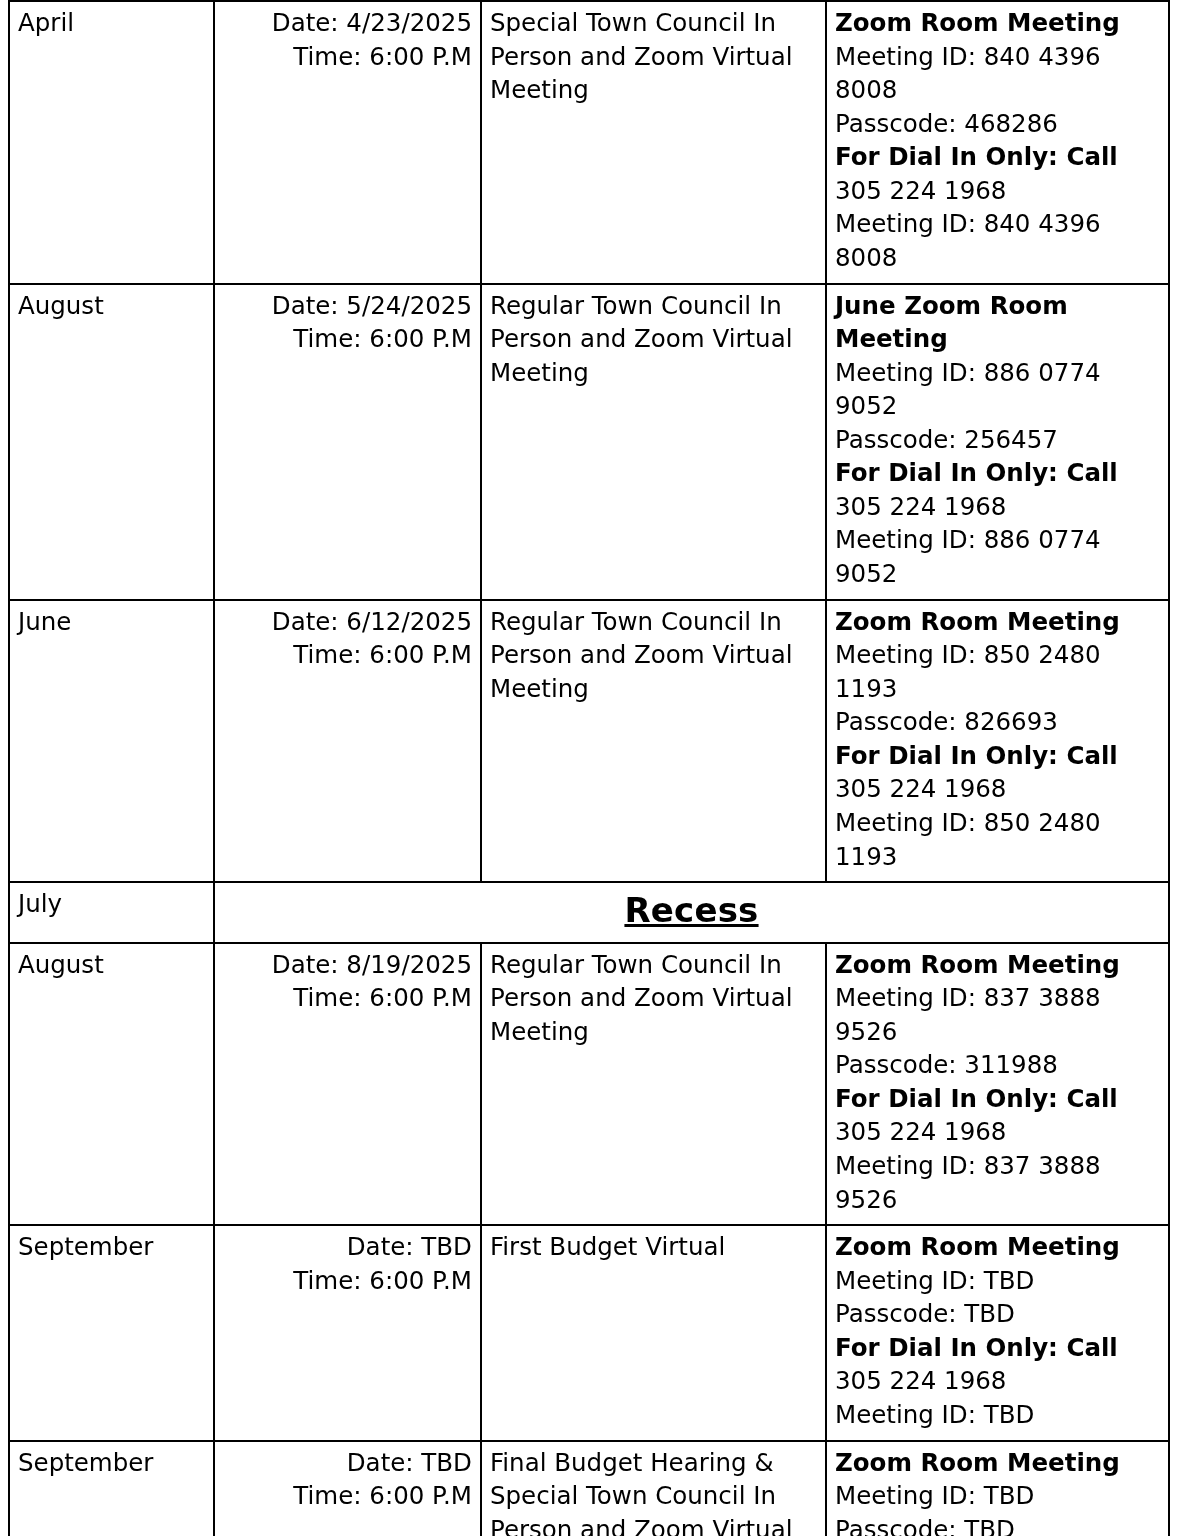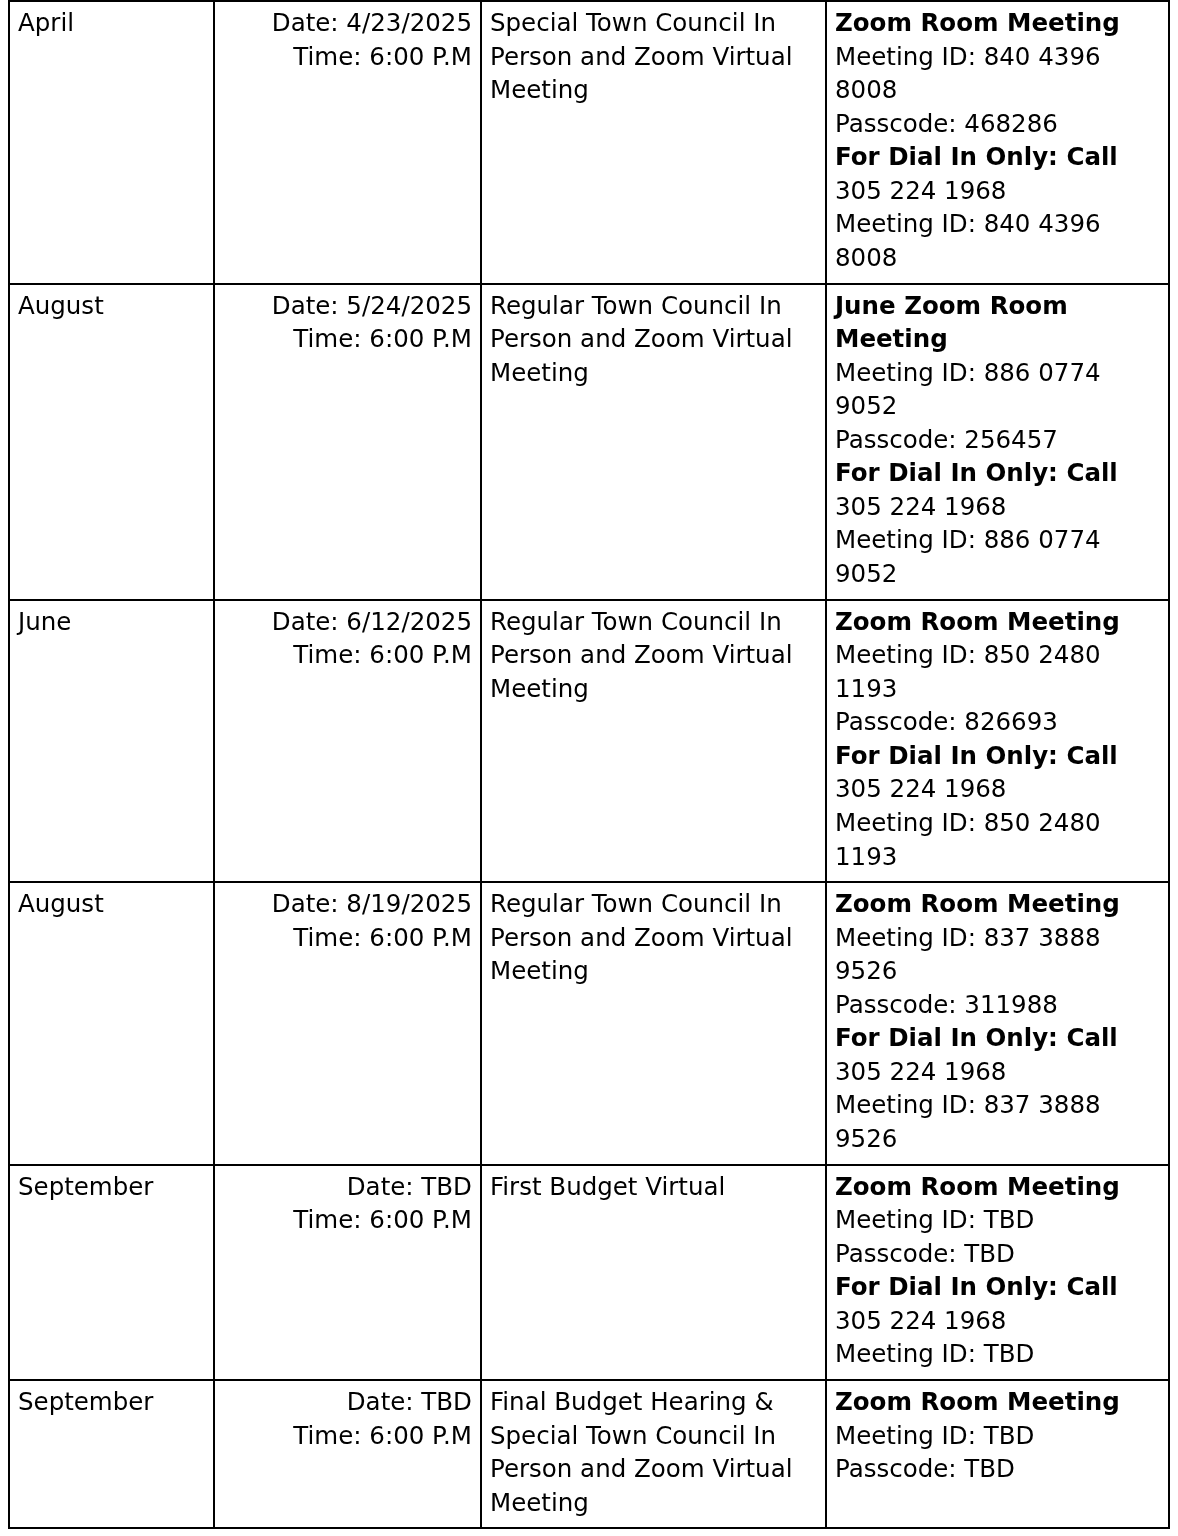--- a/index.html
+++ b/index.html
@@ -137,20 +137,28 @@
         <td class="zoom">
           <span class="line bold-underline">Zoom Room Meeting</span>
           <span class="line">Meeting ID: 850 2480 1193</span>
           <span class="line">Passcode: 826693</span>
           <span class="line bold-underline">For Dial In Only: Call</span>
           <span class="line">305 224 1968</span>
           <span class="line">Meeting ID: 850 2480 1193</span>
         </td>
       </tr>
 
+      <tr>
+        <td class="month">
+          <span class="line">July</span>
+        </td>
+        <td class="recess" colspan="3">
+          <span class="recess-text">Recess</span>
+        </td>
+      </tr>
 
       <tr>
         <td class="month">
           <span class="line">August</span>
         </td>
         <td class="when">
           <span class="line">Date: 8/19/2025</span>
           <span class="line">Time: 6:00 P.M</span>
         </td>
         <td class="type">

